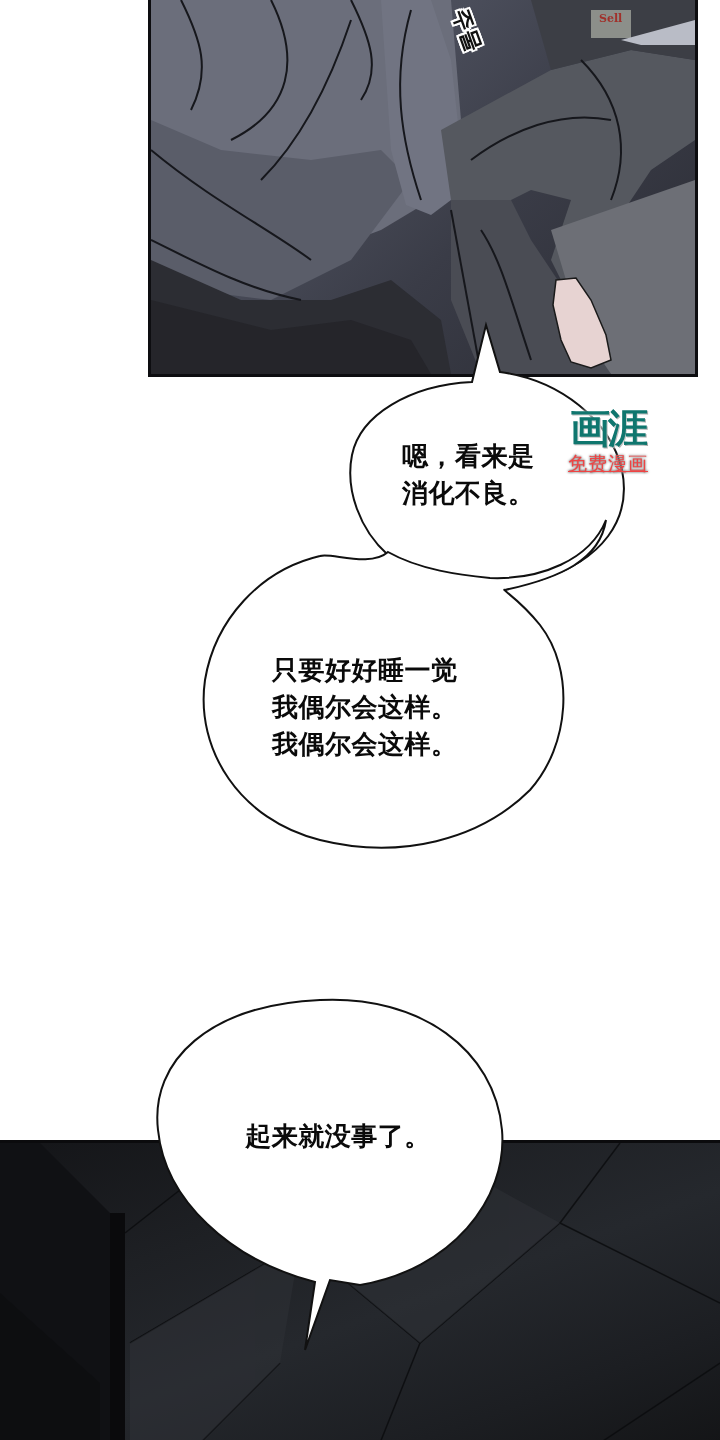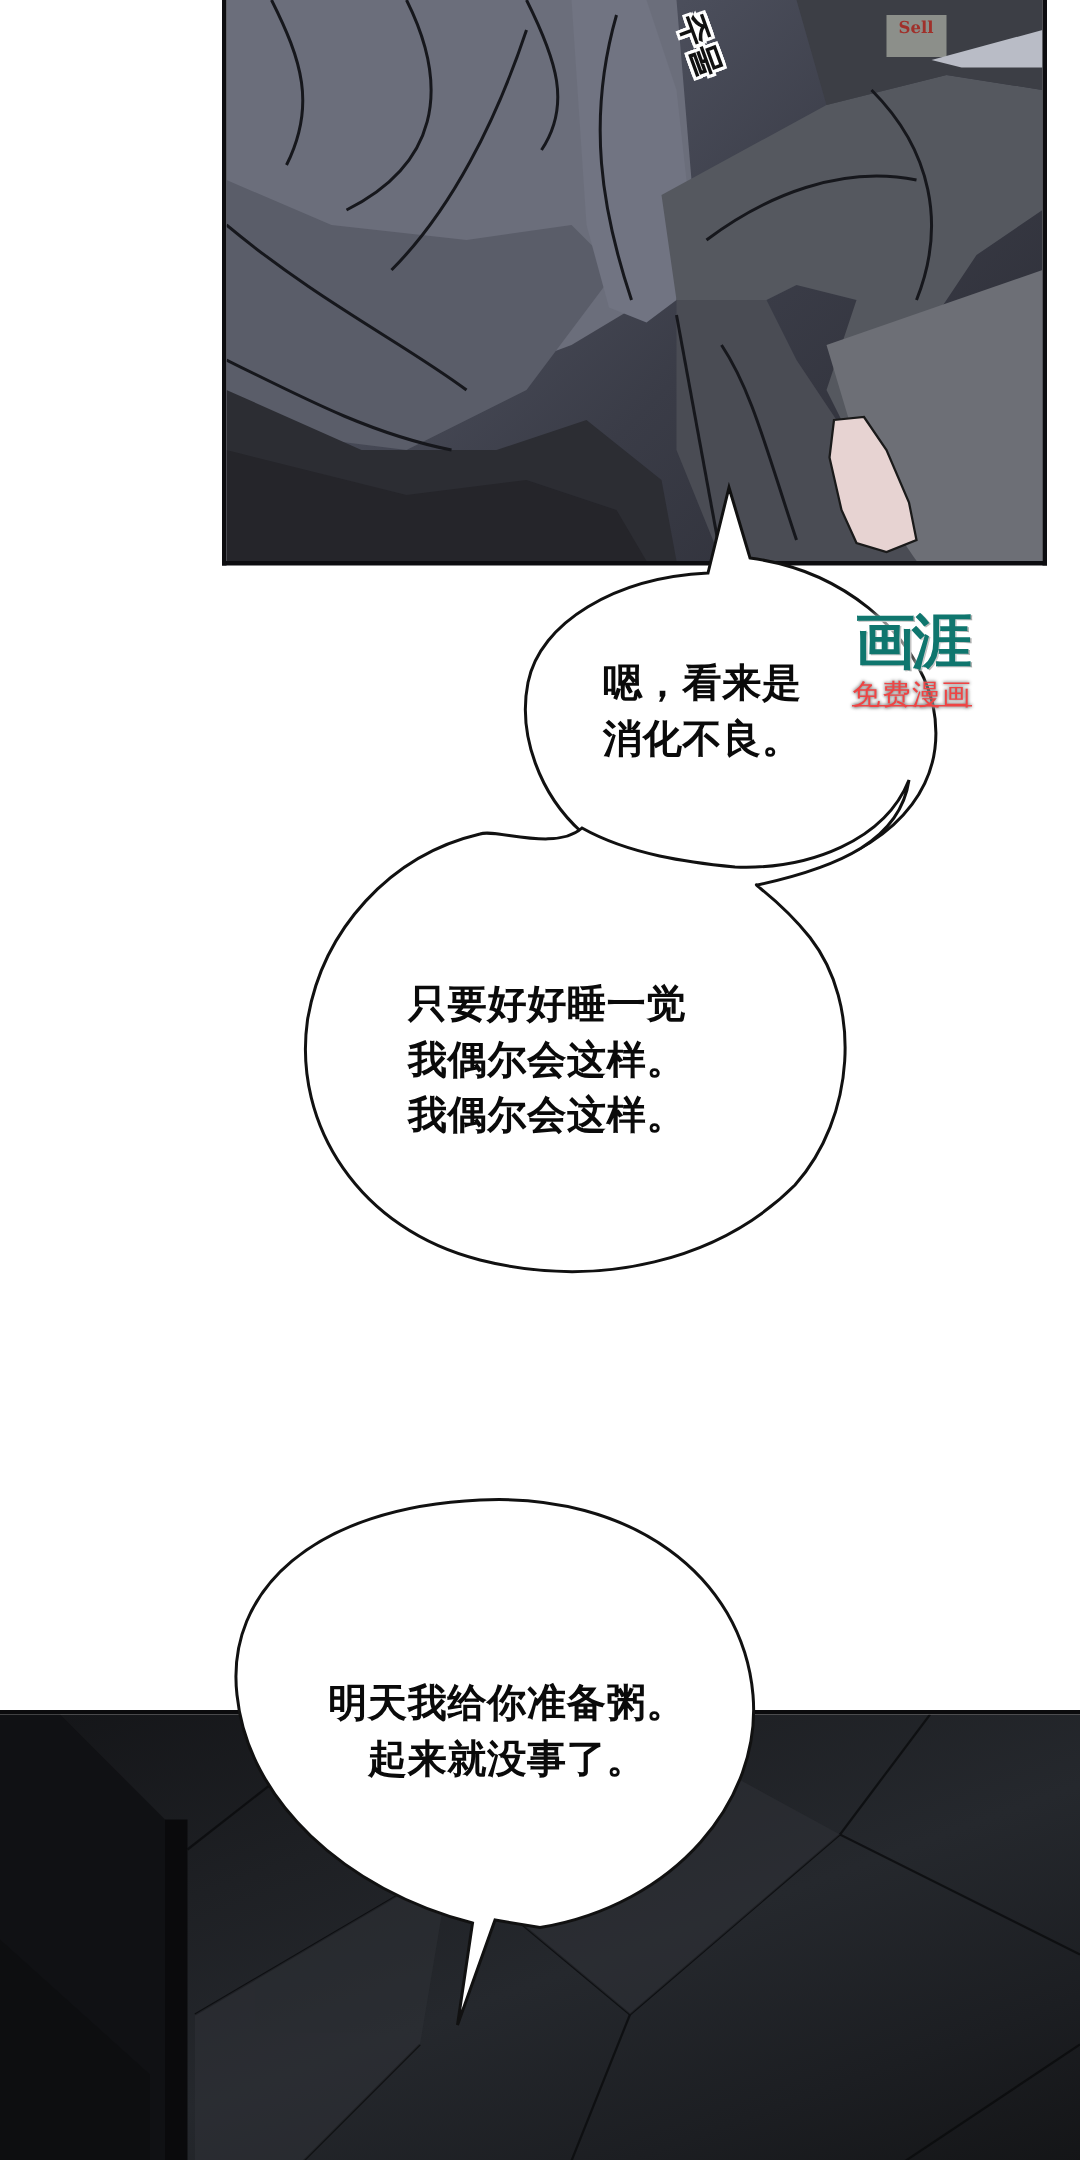--- a/index.html
+++ b/index.html
@@ -152,20 +152,19 @@
   <div>消化不良。</div>
 </div>
 
 <div class="bubble-text" style="left:272px; top:652px;">
   <div>只要好好睡一觉</div>
   <div>我偶尔会这样。</div>
   <div>我偶尔会这样。</div>
 </div>
 
 <div class="bubble-text" style="left:188px; top:1118px; text-align:center; width:300px;">
-  <div>明天我给你准备粥。</div>
   <div>起来就没事了。</div>
 </div>
 
 <div class="watermark">
   <div class="wm-logo">画涯</div>
   <div class="wm-sub">免费漫画</div>
 </div>
 
 </body></html>

